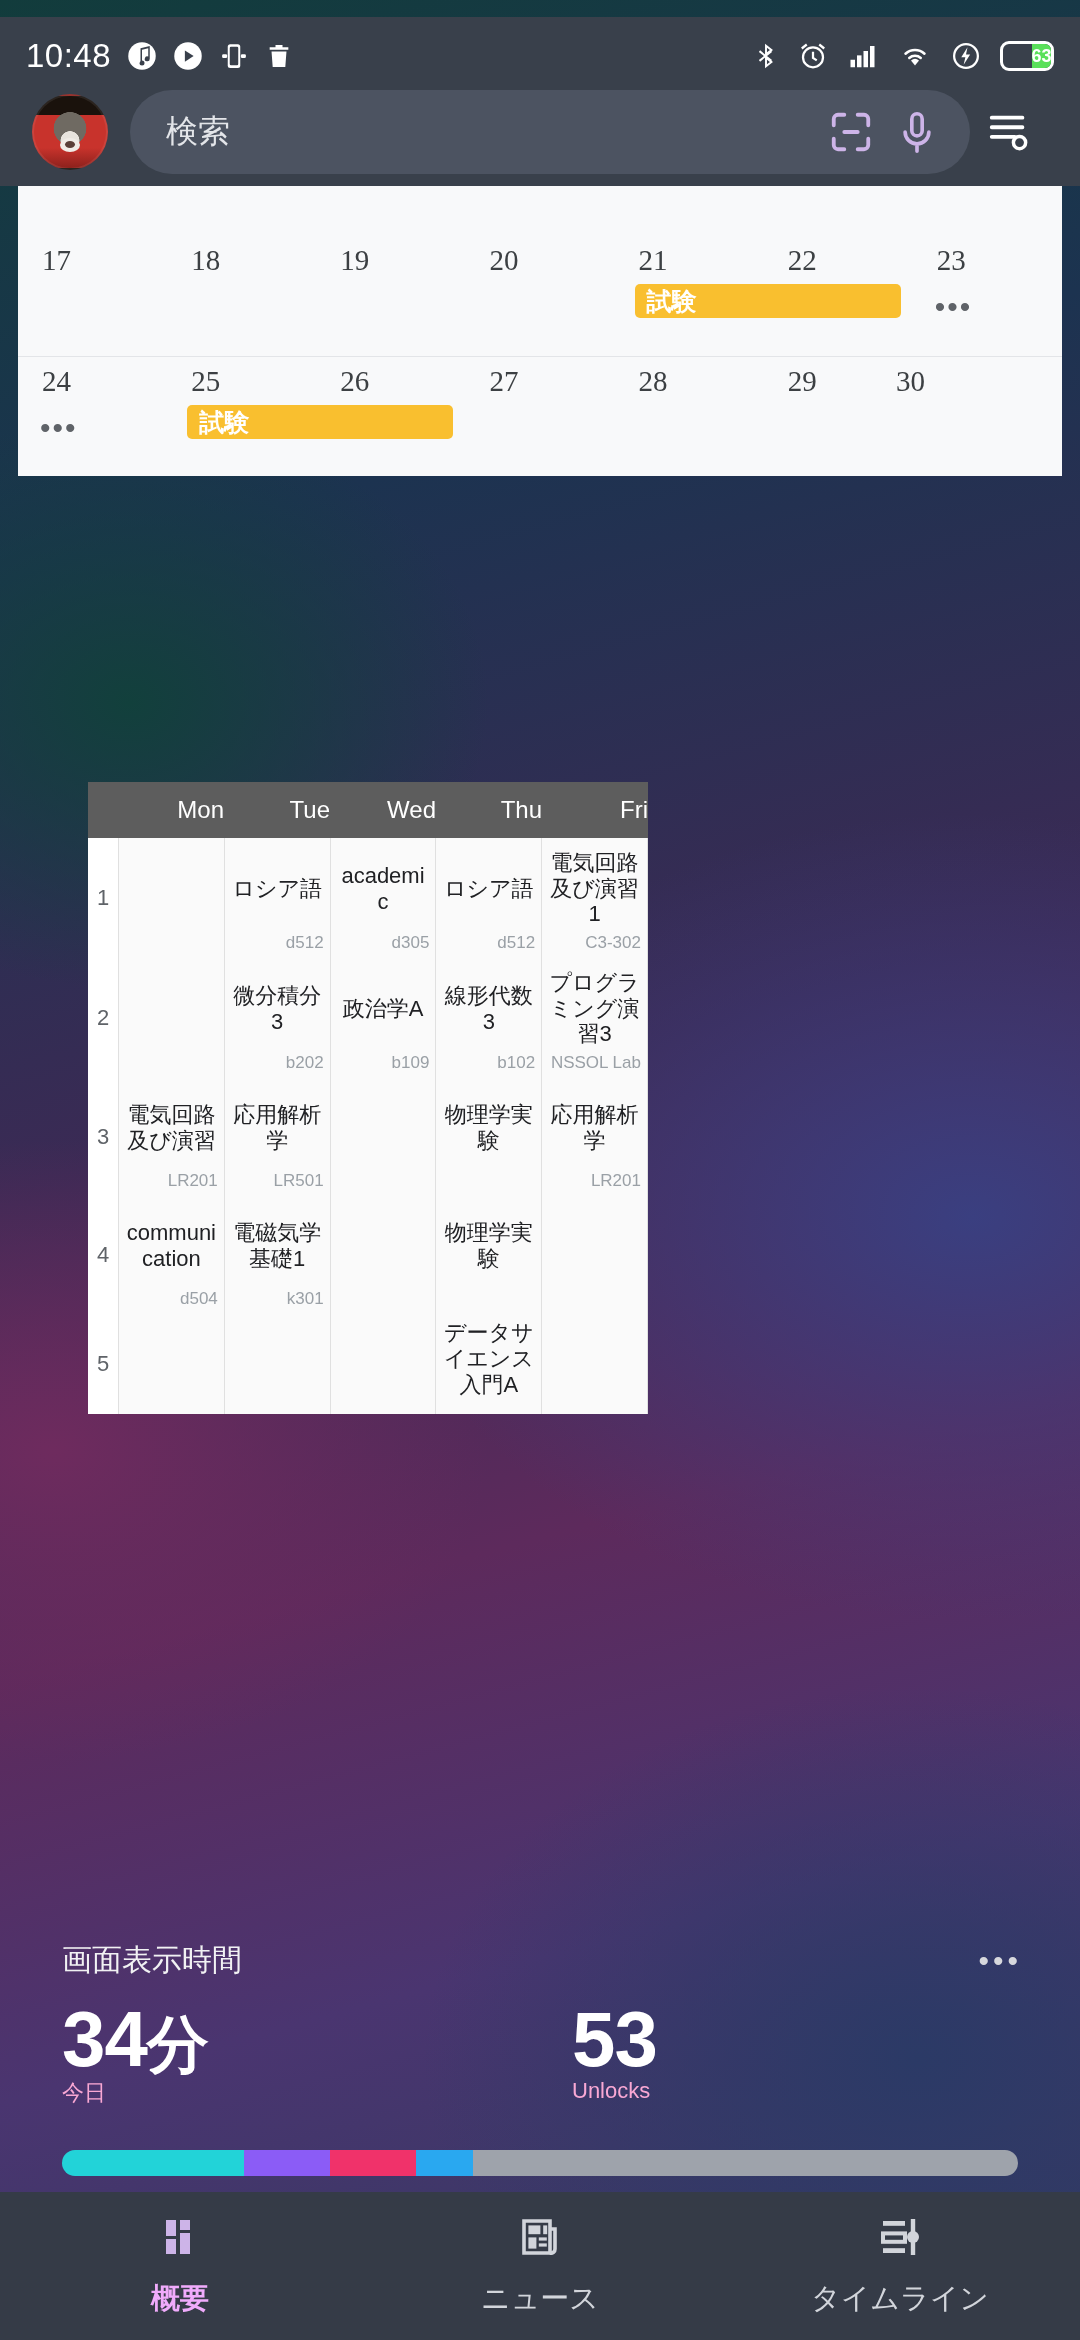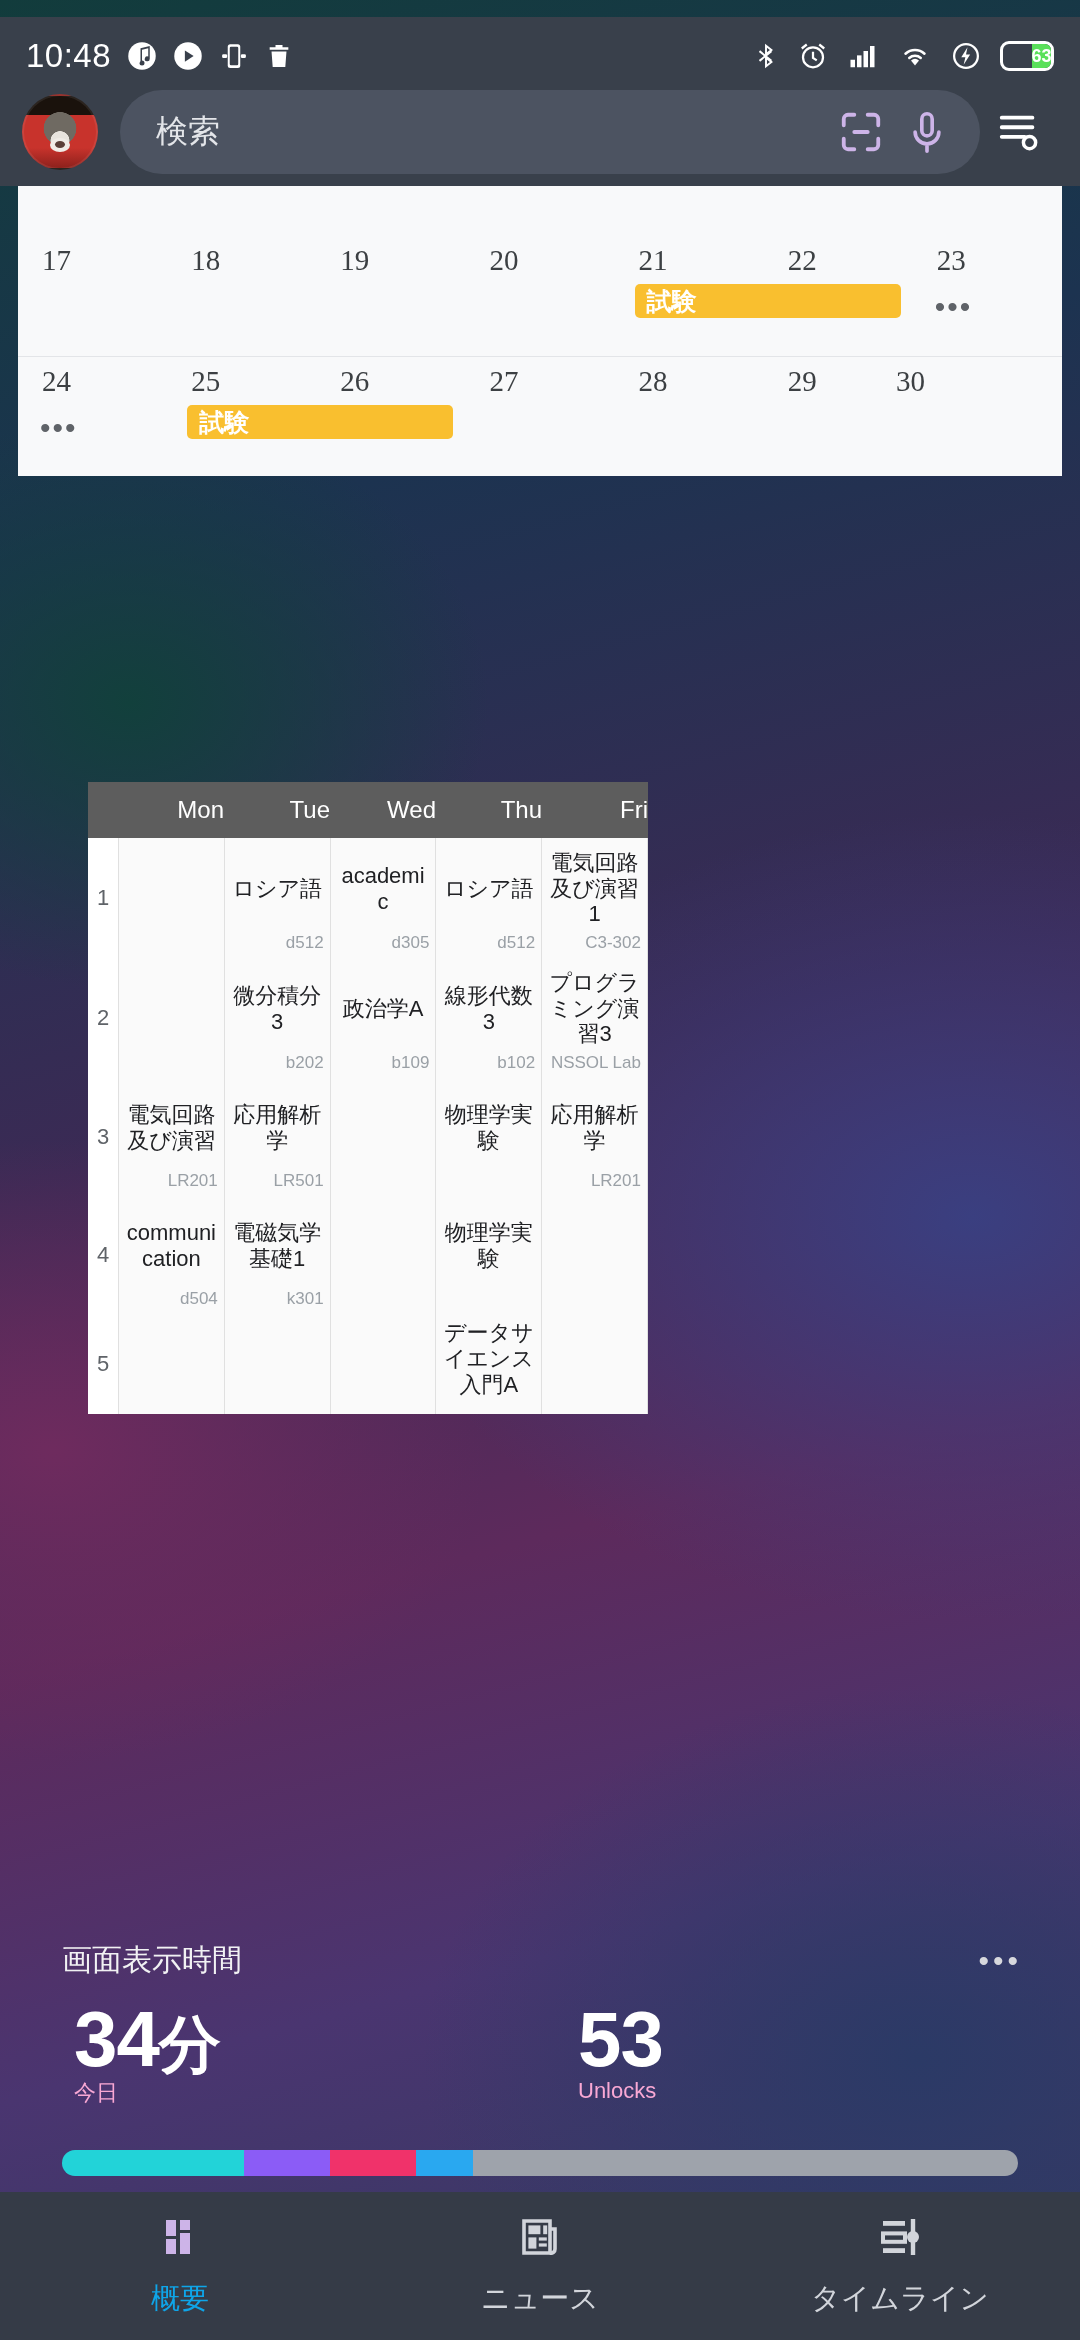--- a/index.html
+++ b/index.html
@@ -39,21 +39,21 @@
     padding-left:29px;
   }
   .batt:after{content:"";position:absolute;right:-8px;top:9px;width:5px;height:12px;background:#fff;border-radius:0 3px 3px 0;}
   .batt .fill{position:absolute;right:0;top:0;bottom:0;width:40%;background:#5ae05a;}
   .batt .num{position:relative;font-size:18px;font-weight:700;color:#fff;z-index:2;}
 
   
   #searchrow{
     position:absolute; top:78px; left:0; width:1080px; height:108px;
     background:#39404b; z-index:20;
-    display:flex; align-items:center; padding:0 22px;
+    display:flex; align-items:center; padding:0 32px;
   }
   #avatar{
     width:76px;height:76px;border-radius:50%;flex:0 0 auto;
     background:
       radial-gradient(circle at 50% 62%, #e8e4dd 0%, #e8e4dd 16%, rgba(232,228,221,0) 17%),
       radial-gradient(circle at 50% 45%, #6f6a62 0%, #6f6a62 30%, rgba(0,0,0,0) 31%),
       linear-gradient(180deg,#1a120c 0%, #1a120c 26%, #c8332c 27%, #c8332c 72%, #8d211c 100%);
     border:2px solid rgba(255,255,255,.08);
     overflow:hidden; position:relative;
   }
@@ -108,40 +108,40 @@
     flex:1; display:flex; align-items:center; justify-content:center;
     text-align:center; font-size:22px; color:#202124; line-height:1.18;
     word-break:break-word;
   }
   .cell .room{ text-align:right; font-size:17px; color:#9aa0a6; min-height:20px; }
 
   
   #wellbeing{ position:absolute; top:1940px; left:0; width:1080px; height:260px; z-index:10; color:#fff; }
   #wb-title{ position:absolute; left:62px; top:0; font-size:30px; color:#f1f1f3; }
   #wb-more{ position:absolute; right:58px; top:4px; font-size:30px; color:#d7d8dd; letter-spacing:4px; }
-  #wb-stats{ position:absolute; top:60px; left:0; width:1080px; display:flex;padding-left:12px; }
+  #wb-stats{ position:absolute; top:60px; left:0; width:1080px; display:flex; }
   .wb-col{ width:50%; padding-left:62px; }
   .wb-col.second{ padding-left:32px; }
   .wb-big{ font-size:78px; font-weight:700; line-height:1.0; letter-spacing:-1px; }
   .wb-big .unit{ font-size:62px; font-weight:700; }
   .wb-sub{ font-size:22px; color:#f9a8d4; }
   #wb-bar{
     position:absolute; top:2150px; left:62px; width:956px; height:26px;
     border-radius:13px; overflow:hidden; display:flex; z-index:10;
   }
   #wb-bar span{ display:block; height:100%; }
 
   
   #bottomnav{
     position:absolute; bottom:0; left:0; width:1080px; height:148px;
     background:#353b47; z-index:20; display:flex; align-items:center;
   }
   .navitem{ flex:1; display:flex; flex-direction:column; align-items:center; gap:14px; }
   .navlabel{ font-size:29px; }
-  .navitem.active .navlabel{ color:#0ea5e9; }
+  .navitem.active .navlabel{ color:#f0abfc;font-weight:bold; }
   .navitem .navlabel{ color:#d2d5db; }
 </style>
 </head>
 <body>
 
 <div id="wallpaper"></div>
 
 <div id="statusbar">
   <div id="sb-left">
     <div id="sb-time">10:48</div>

